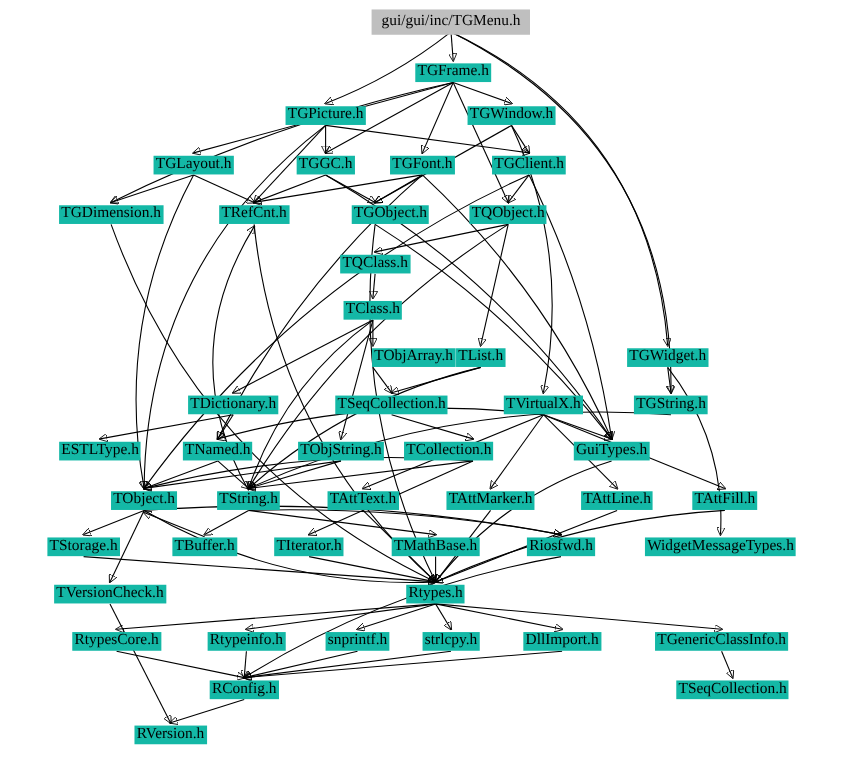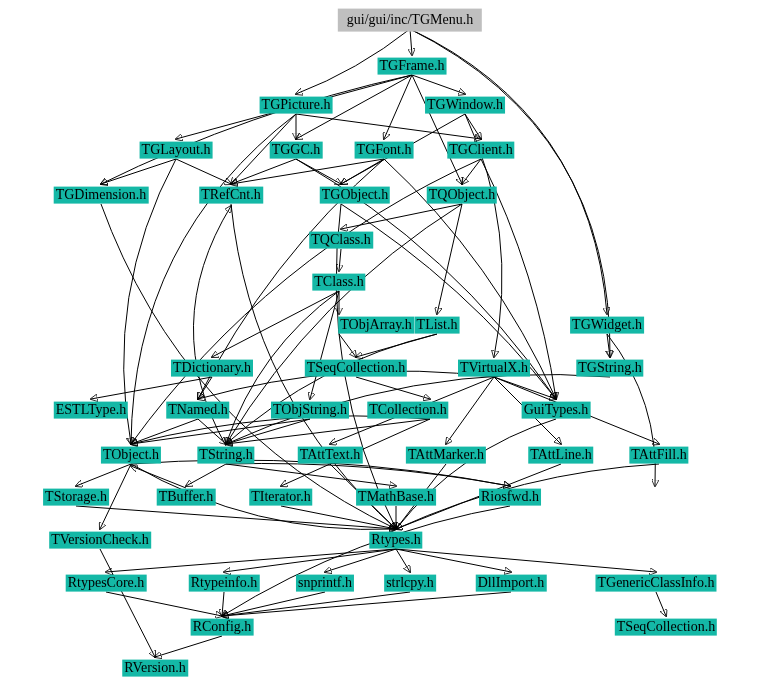--- a/index.html
+++ b/index.html
@@ -154,20 +154,21 @@
     <div class="node" style="left: 226px; top: 455px;">TString.h</div>
     <div class="node" style="left: 330px; top: 455px;">TAttText.h</div>
     <div class="node" style="left: 446px; top: 455px;">TAttMarker.h</div>
     <div class="node" style="left: 561px; top: 455px;">TAttLine.h</div>
     <div class="node" style="left: 659px; top: 455px;">TAttFill.h</div>
     <div class="node" style="left: 76px; top: 497px;">TStorage.h</div>
     <div class="node" style="left: 186px; top: 497px;">TBuffer.h</div>
     <div class="node" style="left: 281px; top: 497px;">TIterator.h</div>
     <div class="node" style="left: 396px; top: 497px;">TMathBase.h</div>
     <div class="node" style="left: 510px; top: 497px;">Riosfwd.h</div>
+    <div class="node" style="left: 655px; top: 497px;">WidgetMessageTypes.h</div>
     <div class="node" style="left: 100px; top: 540px;">TVersionCheck.h</div>
     <div class="node" style="left: 396px; top: 540px;">Rtypes.h</div>
     <div class="node" style="left: 106px; top: 583px;">RtypesCore.h</div>
     <div class="node" style="left: 224px; top: 583px; text-align: center;">Rtypeinfo.h</div>
     <div class="node" style="left: 325px; top: 583px;">snprintf.h</div>
     <div class="node" style="left: 410px; top: 583px;">strlcpy.h</div>
     <div class="node" style="left: 511px; top: 583px; text-align: right;">DllImport.h</div>
     <div class="node" style="left: 656px; top: 583px;">TGenericClassInfo.h</div>
     <div class="node" style="left: 222px; top: 627px;">RConfig.h</div>
     <div class="node" style="left: 666px; top: 627px;">TSeqCollection.h</div>

